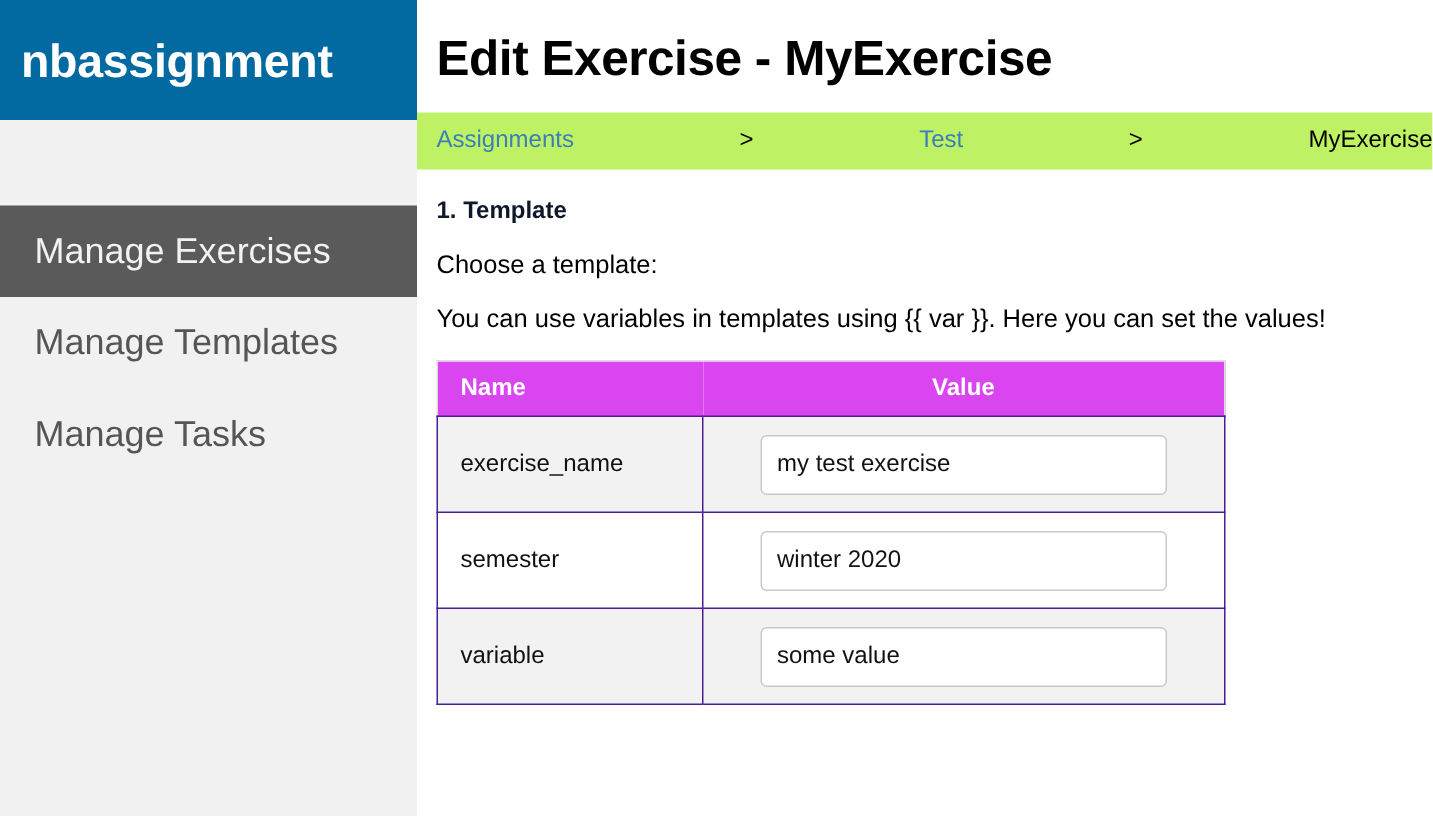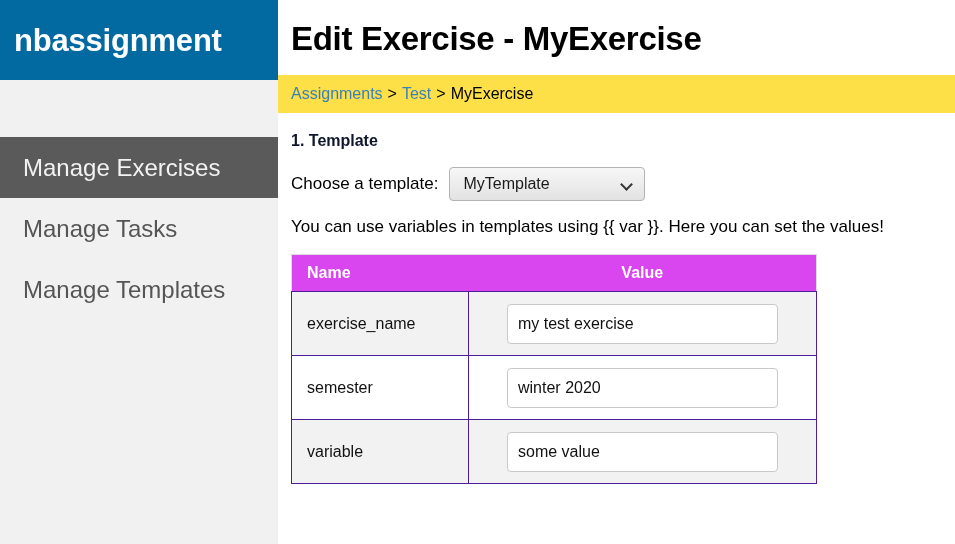--- a/index.html
+++ b/index.html
@@ -74,27 +74,28 @@
     margin: 0;
     padding: 20px 0 0 13px;
     font-size: 33px;
     font-weight: bold;
     color: #000000;
     letter-spacing: -0.3px;
   }
 
   .breadcrumb {
     margin-top: 17px;
-    background: #fde047;
+    background: #bef264;
     height: 38px;
     display: flex;
     align-items: center;
     padding-left: 13px;
     font-size: 16px;
     color: #000000;
+    justify-content: space-between;
   }
   .crumb-link {
     color: #3b7fb8;
     text-decoration: none;
     cursor: pointer;
   }
   .crumb-sep {
     color: #000000;
     margin: 0 5px;
   }
@@ -212,48 +213,44 @@
   <div class="sidebar">
     <div class="brand">
       <span class="brand-text">nbassignment</span>
     </div>
     <div class="nav-spacer"></div>
     <div class="nav">
       <div class="nav-item active">
         <span>Manage Exercises</span>
       </div>
       <div class="nav-item">
-        <span>Manage Tasks</span>
+        <span>Manage Templates</span>
       </div>
       <div class="nav-item">
-        <span>Manage Templates</span>
+        <span>Manage Tasks</span>
       </div>
     </div>
   </div>
 
   <div class="content">
 
     <h1 class="page-title">Edit Exercise - MyExercise</h1>
 
     <div class="breadcrumb">
       <a class="crumb-link">Assignments</a>
       <span class="crumb-sep">&gt;</span>
       <a class="crumb-link">Test</a>
       <span class="crumb-sep">&gt;</span>
       <span class="crumb-current">MyExercise</span>
     </div>
 
     <h2 class="section-title">1. Template</h2>
 
     <div class="template-row">
       <span class="template-label">Choose a template:</span>
-      <div class="template-select">
-        <span>MyTemplate</span>
-        <span class="chev"></span>
-      </div>
     </div>
 
     <div class="help-text">You can use variables in templates using {{ var }}. Here you can set the values!</div>
 
     <table class="var-table">
       <thead>
         <tr>
           <th class="col-name">Name</th>
           <th class="col-value">Value</th>
         </tr>

